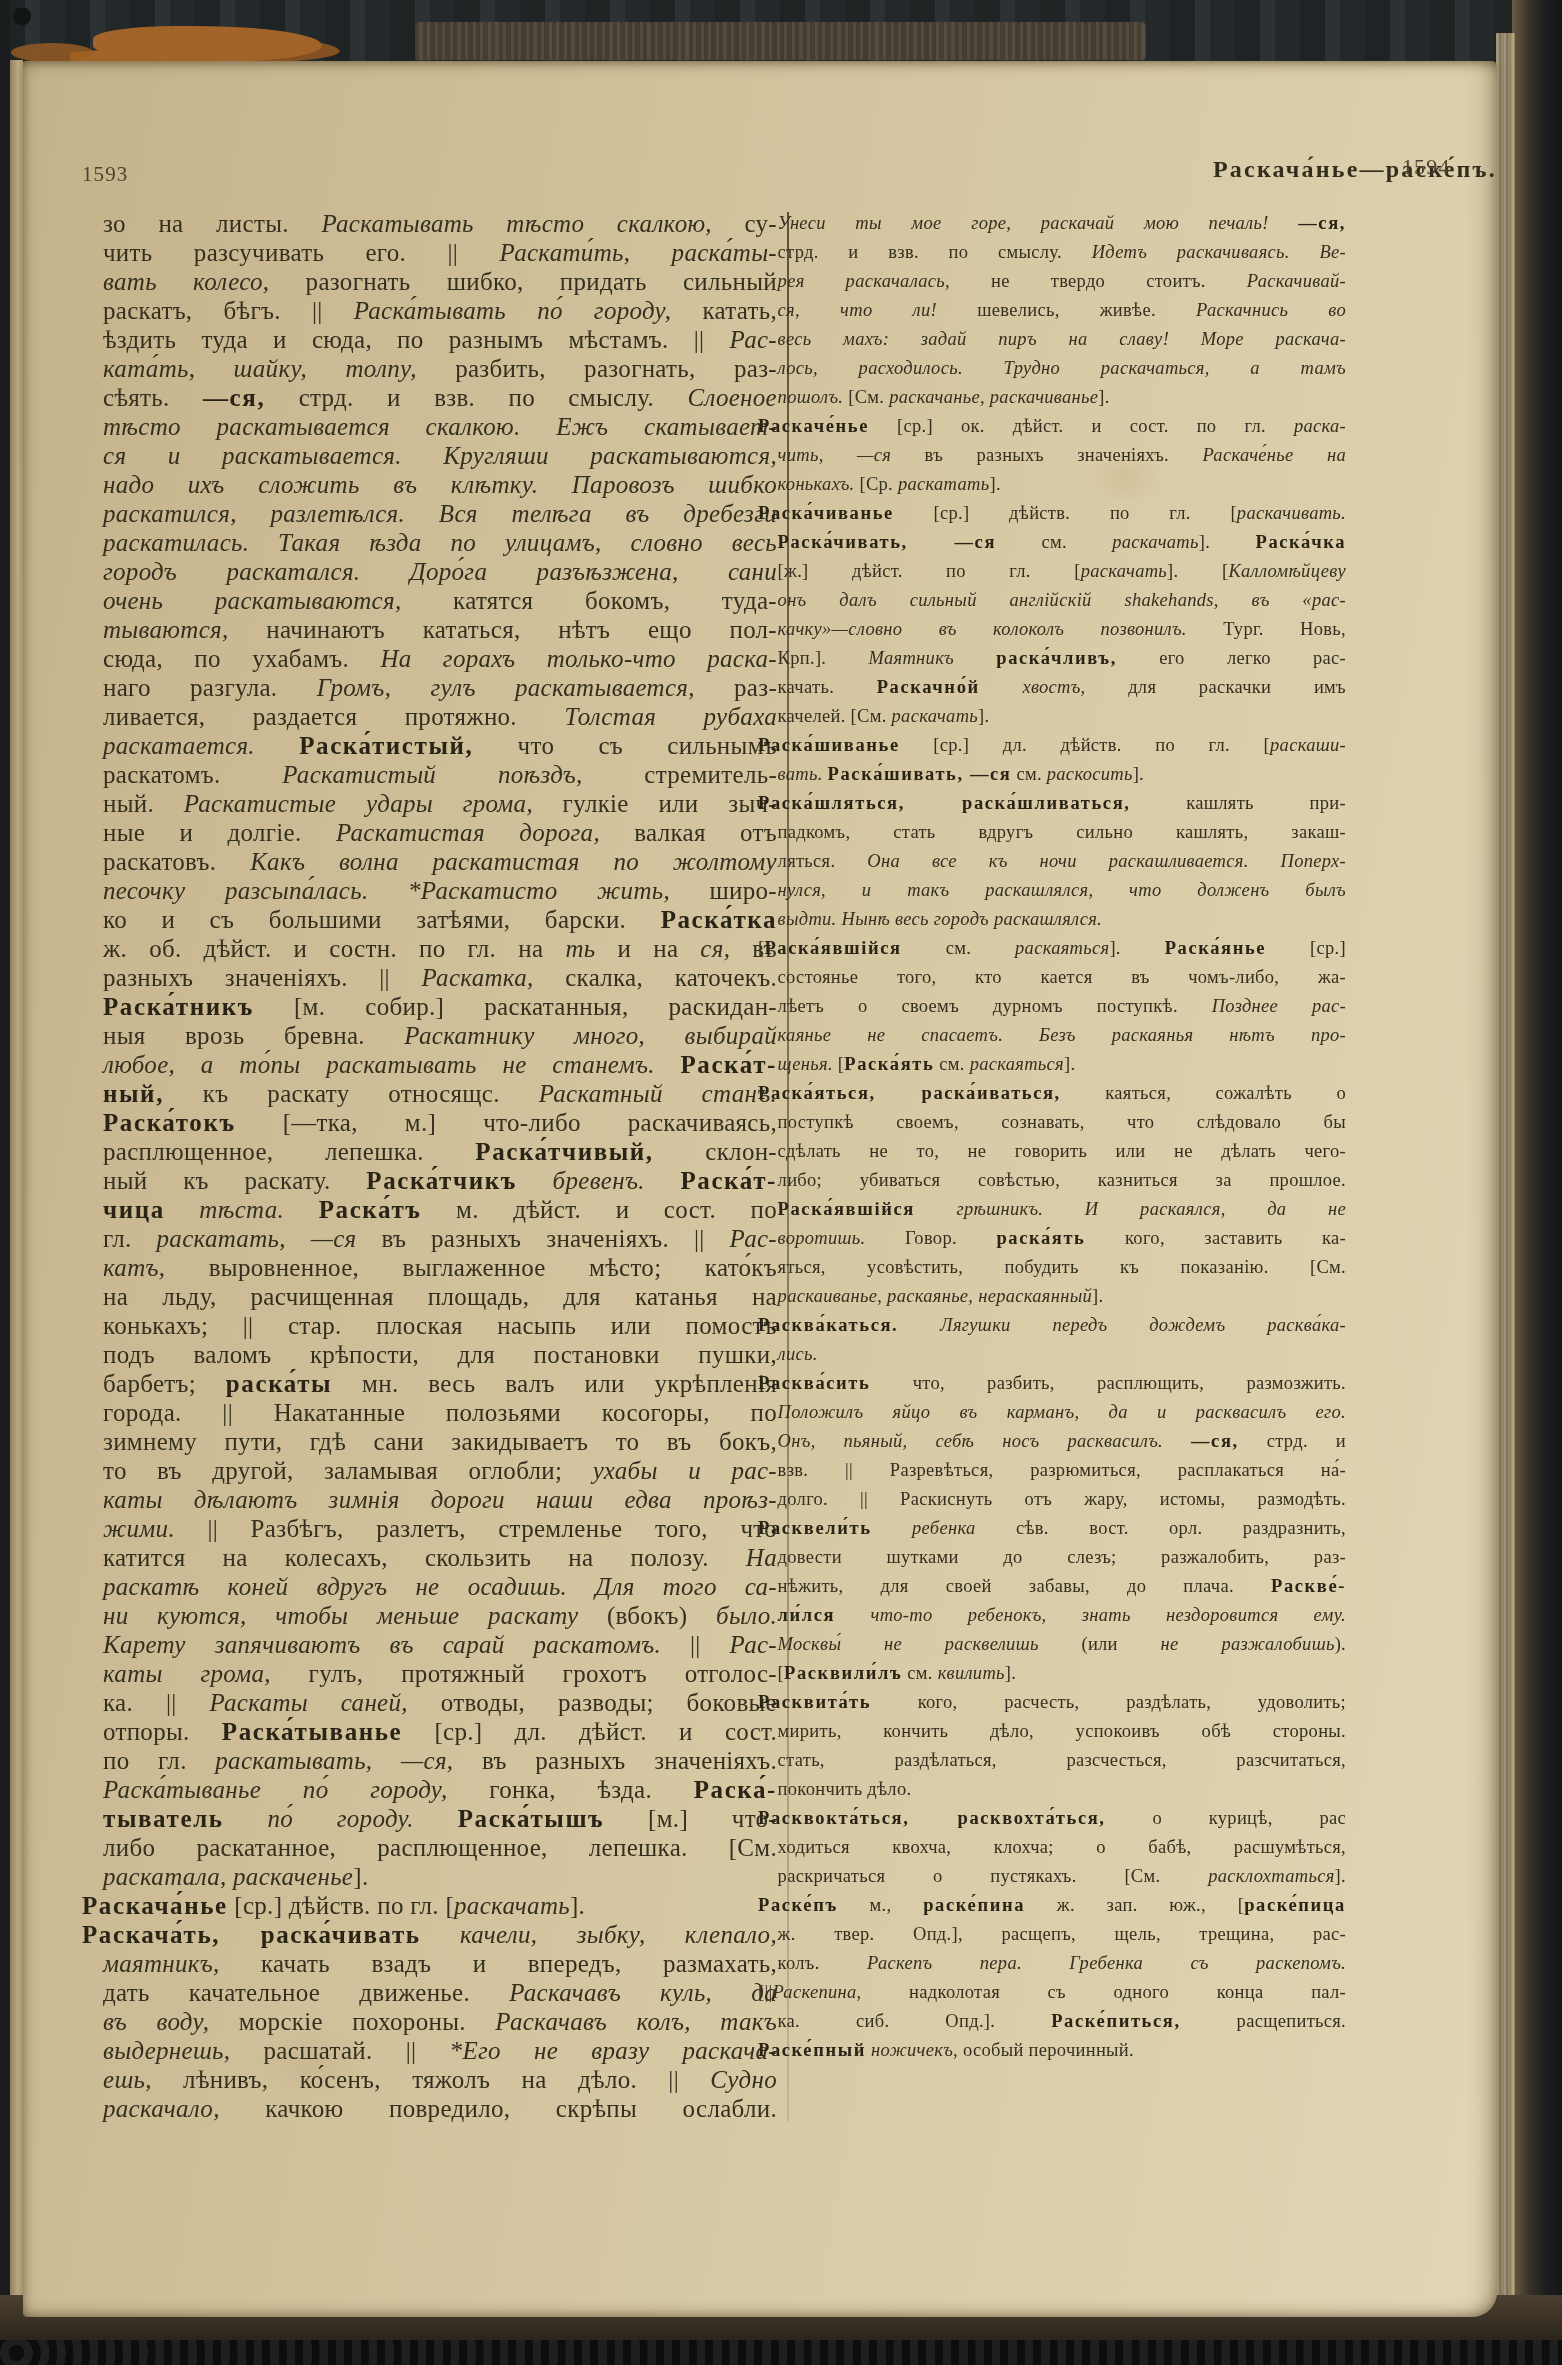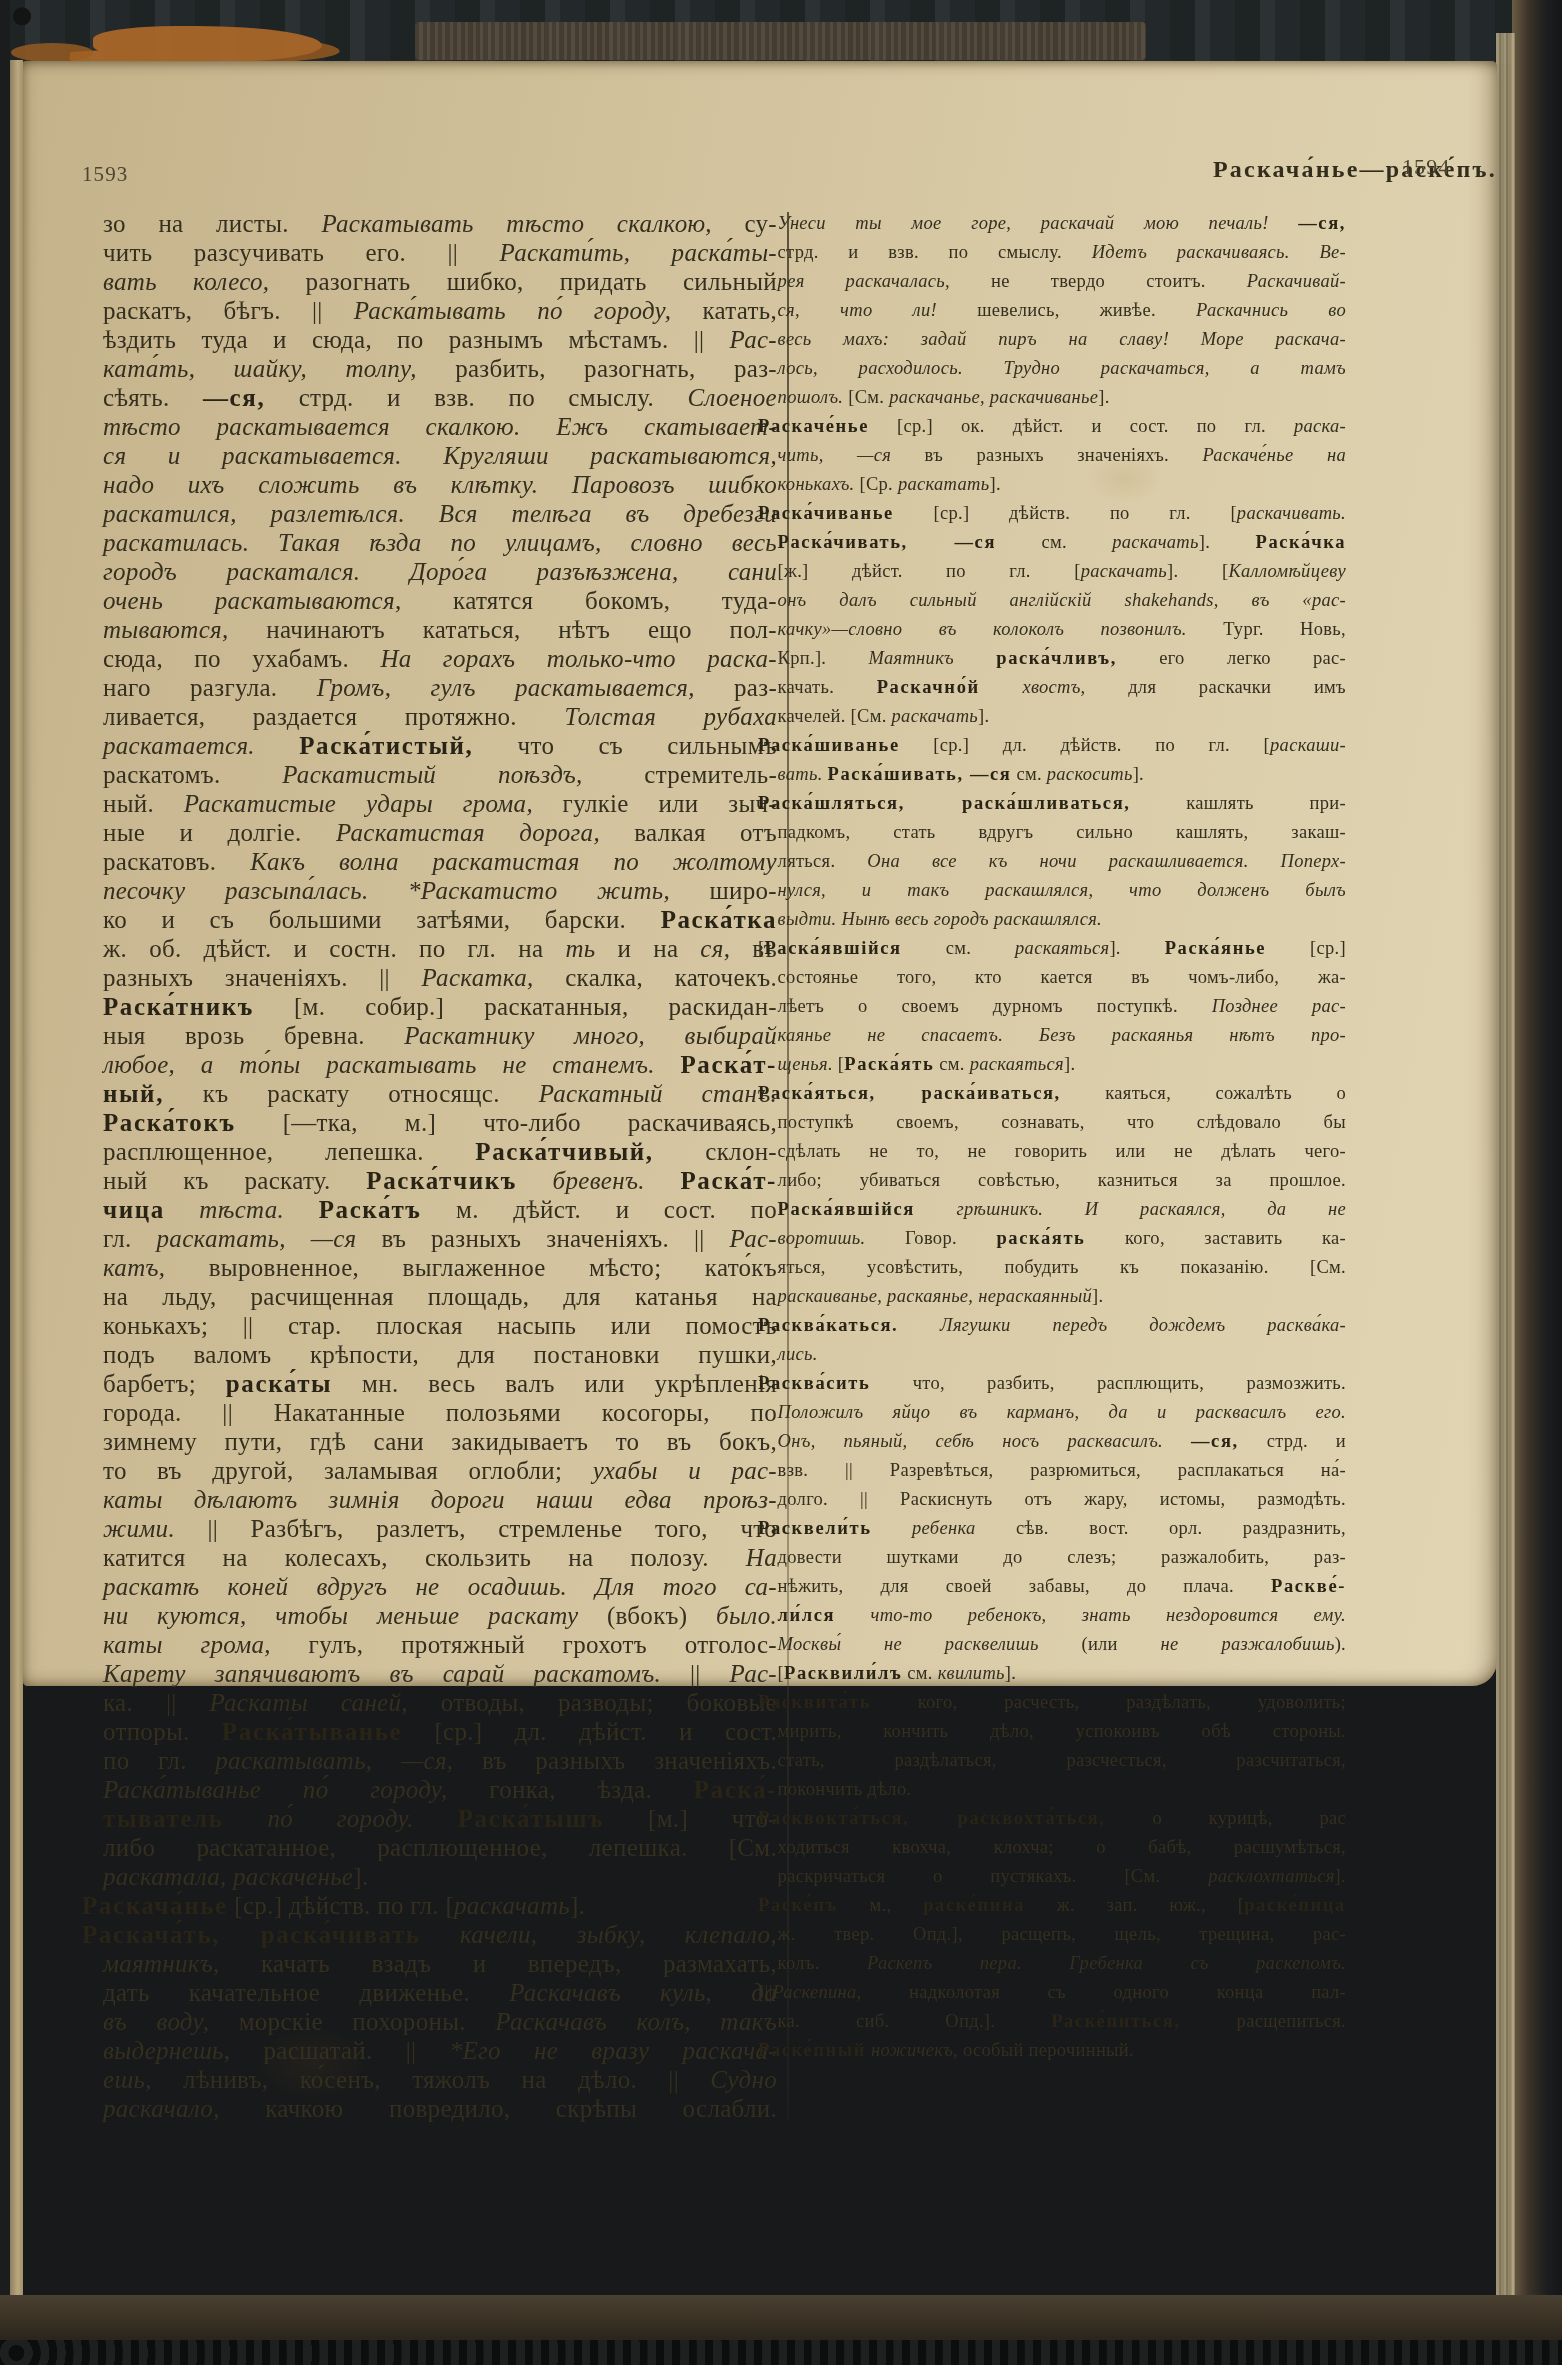--- a/index.html
+++ b/index.html
@@ -50,21 +50,21 @@
     background:linear-gradient(180deg,#4a4031 0,#382f23 55%,#23201a 100%);
   }
   .edge-bottom-cloth{
     position:absolute;left:0;top:2340px;width:1563px;height:25px;
     background:
       repeating-radial-gradient(circle at 16.4px 13px,#0c0e0d 0 7.6px,#1d201e 8.2px 16.4px),
       #121514;
   }
   
   .page{
-    position:absolute;left:23px;top:61px;width:1474px;height:1625px;
+    position:absolute;left:23px;top:61px;width:1474px;height:2256px;
     background:linear-gradient(100deg,#c4b28a 0,#cfbf99 30%,#d9cba7 62%,#e1d5b4 100%);
     border-radius:2.2px 5.5px 25px 4.4px;
     box-shadow:inset 0 7.6px 12px -6.5px rgba(60,45,20,.55),
                inset -14px 0 26px -12px rgba(80,60,30,.6),
                inset 9.8px 0 16.4px -11px rgba(70,55,25,.5),
                inset 0 -8.7px 14px -7.6px rgba(60,45,20,.45);
   }
   .header-row{position:absolute;left:0;top:92px;width:1474px;height:33px;color:#453d29;}
   .pagenum{position:absolute;font-size:21px;letter-spacing:1.1px;color:#4d4430;}
   .pagenum-left{left:59px;top:8.7px;}
@@ -165,22 +165,22 @@
         <div class="line"><span class="">подъ валомъ крѣпости, для постановки пушки,</span></div>
         <div class="line"><span class="">барбетъ; </span><span class="b ">раска́ты</span><span class=""> мн. весь валъ или укрѣпленія</span></div>
         <div class="line"><span class="">города. || Накатанные полозьями косогоры, по</span></div>
         <div class="line"><span class="">зимнему пути, гдѣ сани закидываетъ то въ бокъ,</span></div>
         <div class="line"><span class="">то въ другой, заламывая оглобли; </span><span class="i">ухабы и рас-</span></div>
         <div class="line"><span class="i">каты дѣлаютъ зимнія дороги наши едва проѣз-</span></div>
         <div class="line"><span class="i">жими.</span><span class=""> || Разбѣгъ, разлетъ, стремленье того, что</span></div>
         <div class="line"><span class="">катится на колесахъ, скользить на полозу. </span><span class="i">На</span></div>
         <div class="line"><span class="i">раскатѣ коней вдругъ не осадишь. Для того са-</span></div>
         <div class="line"><span class="i">ни куются, чтобы меньше раскату</span><span class=""> (вбокъ) </span><span class="i">было.</span></div>
+        <div class="line"><span class="i">Карету запячиваютъ въ сарай раскатомъ.</span><span class=""> || </span><span class="i">Рас-</span></div>
         <div class="line"><span class="i">каты грома,</span><span class=""> гулъ, протяжный грохотъ отголос-</span></div>
-        <div class="line"><span class="i">Карету запячиваютъ въ сарай раскатомъ.</span><span class=""> || </span><span class="i">Рас-</span></div>
         <div class="line"><span class="">ка. || </span><span class="i">Раскаты саней,</span><span class=""> отводы, разводы; боковые</span></div>
         <div class="line"><span class="">отпоры. </span><span class="b ">Раска́тыванье</span><span class=""> [ср.] дл. дѣйст. и сост.</span></div>
         <div class="line"><span class="">по гл. </span><span class="i">раскатывать, —ся,</span><span class=""> въ разныхъ значеніяхъ.</span></div>
         <div class="line"><span class="i">Раска́тыванье по́ городу,</span><span class=""> гонка, ѣзда. </span><span class="b ">Раска́-</span></div>
         <div class="line"><span class="b ">тыватель</span><span class=""> </span><span class="i">по́ городу.</span><span class=""> </span><span class="b ">Раска́тышъ</span><span class=""> [м.] что-</span></div>
         <div class="line"><span class="">либо раскатанное, расплющенное, лепешка. [См.</span></div>
         <div class="line e"><span class="i">раскатала, раскаченье</span><span class="">].</span></div>
         <div class="line p e"><span class="b ">Раскача́нье</span><span class=""> [ср.] дѣйств. по гл. [</span><span class="i">раскачать</span><span class="">].</span></div>
         <div class="line p"><span class="b ">Раскача́ть, раска́чивать</span><span class=""> </span><span class="i">качели, зыбку, клепало,</span></div>
         <div class="line"><span class="i">маятникъ,</span><span class=""> качать взадъ и впередъ, размахать,</span></div>

